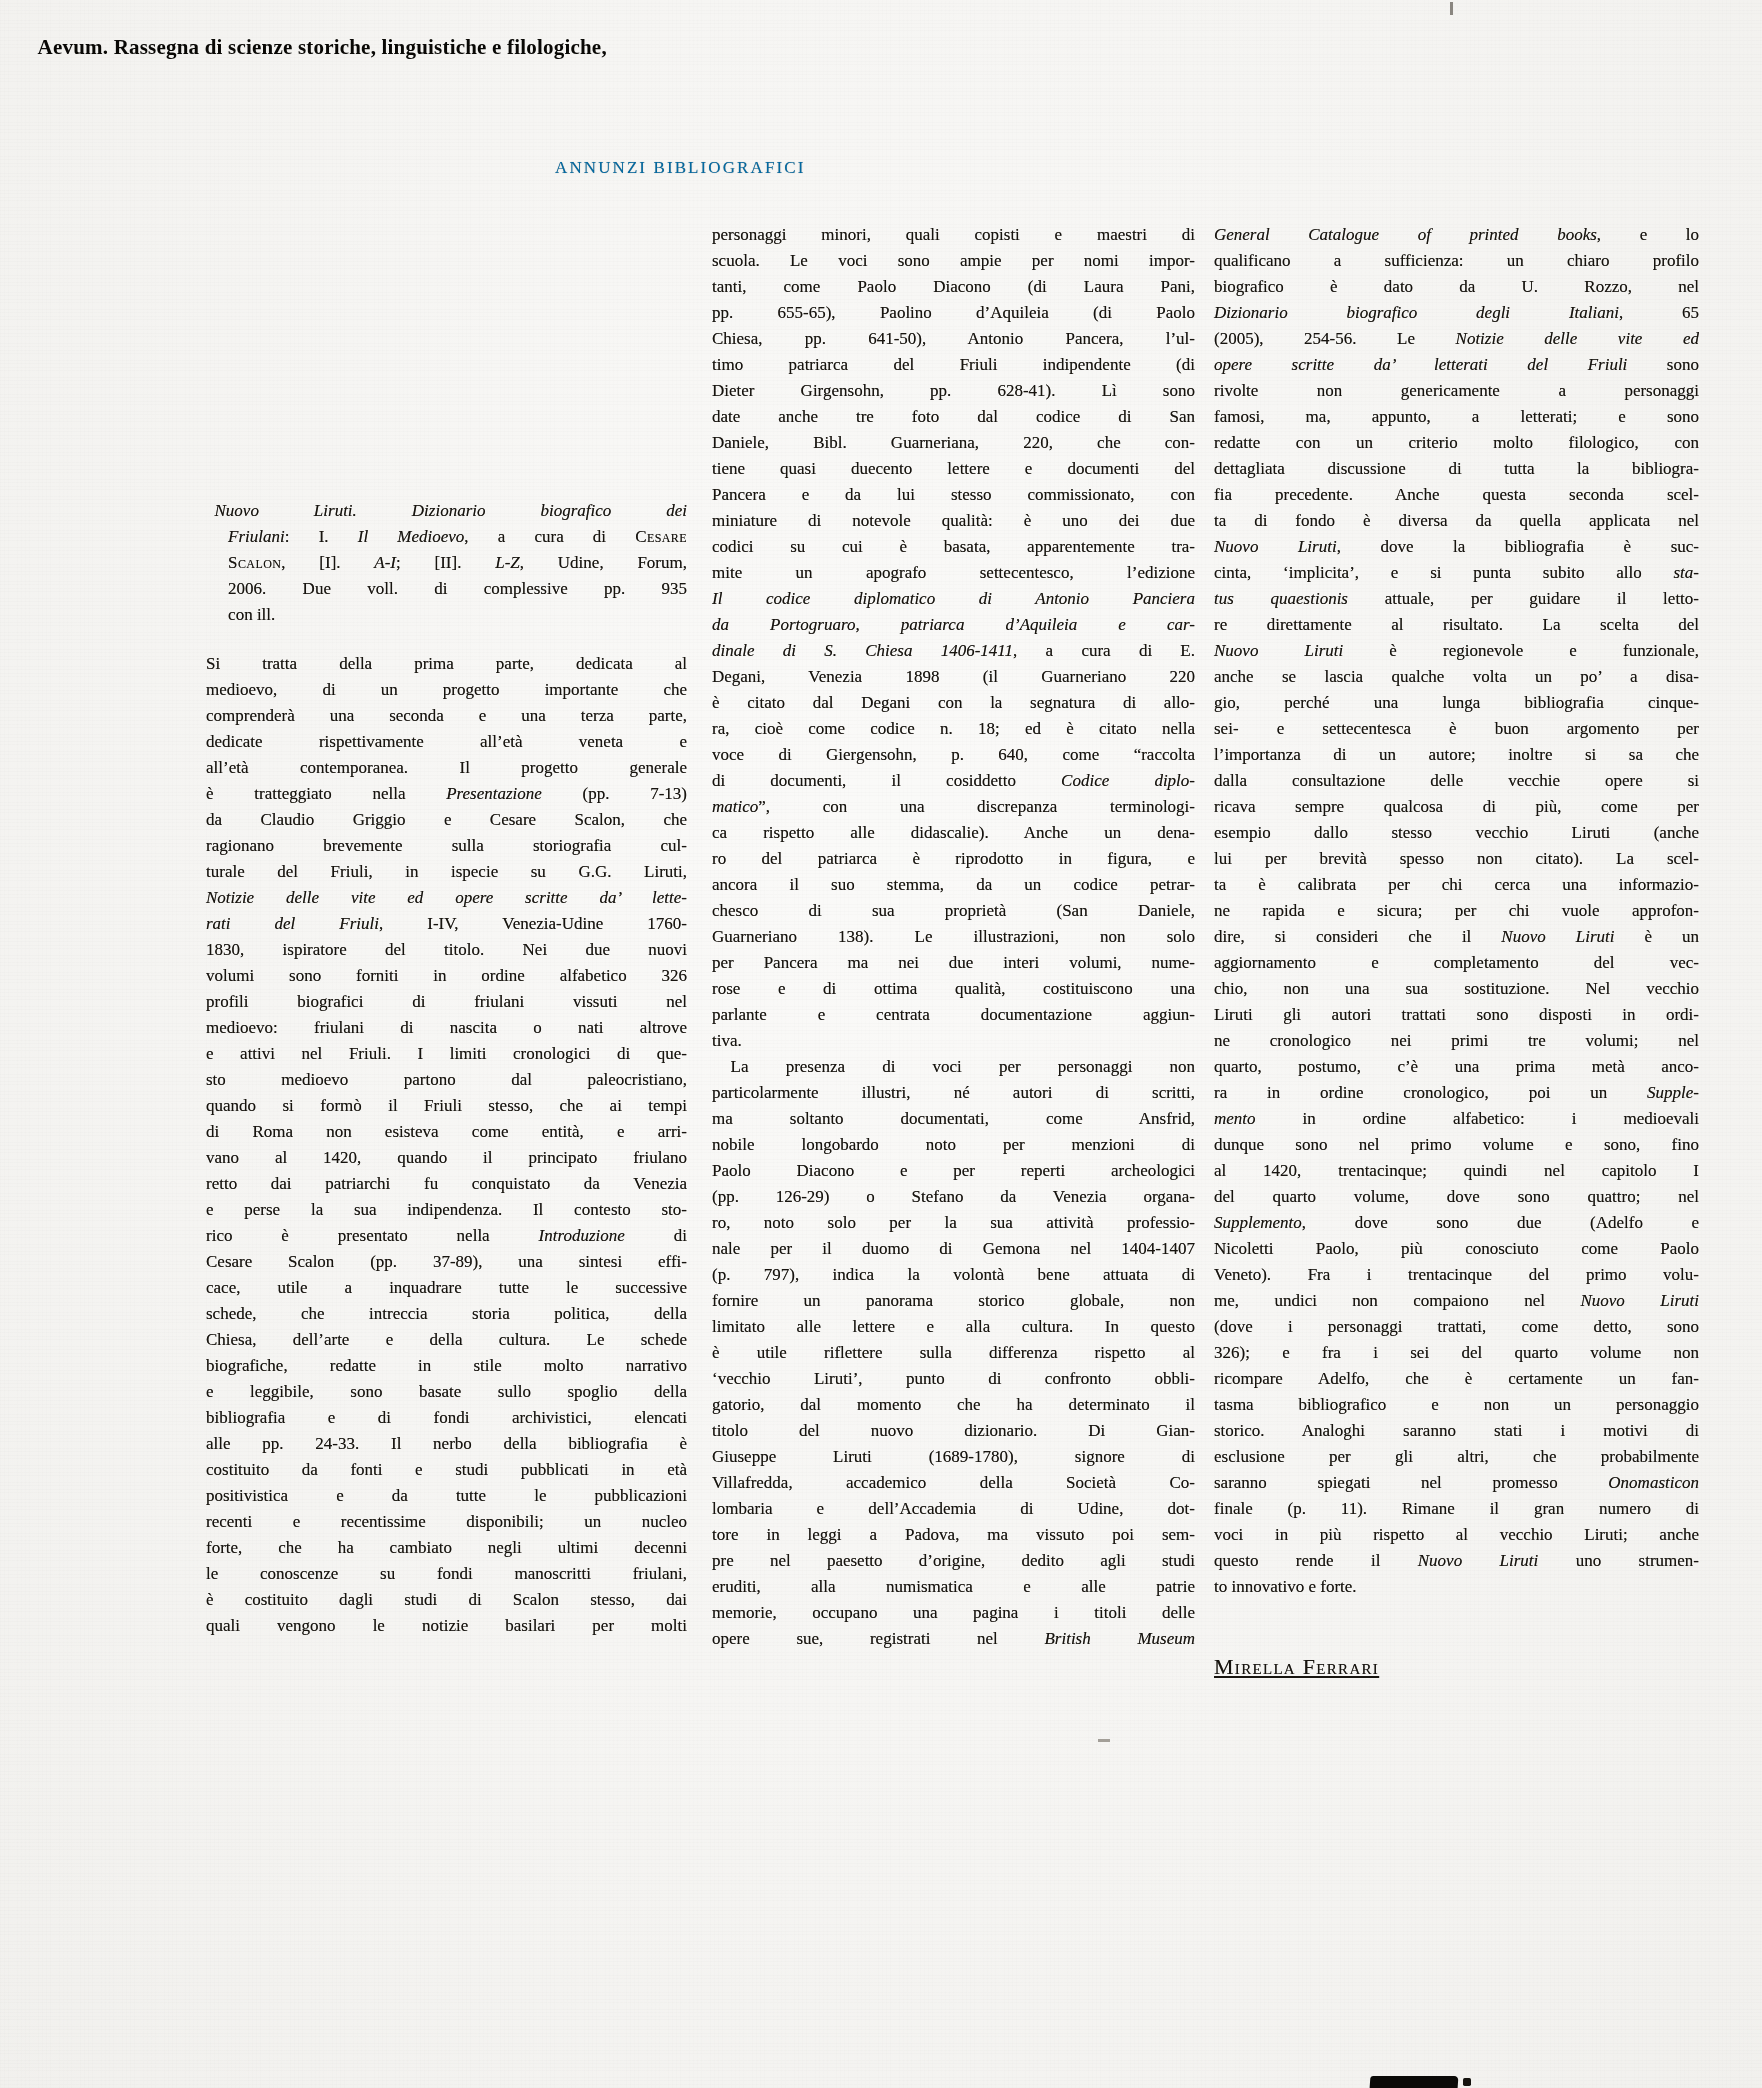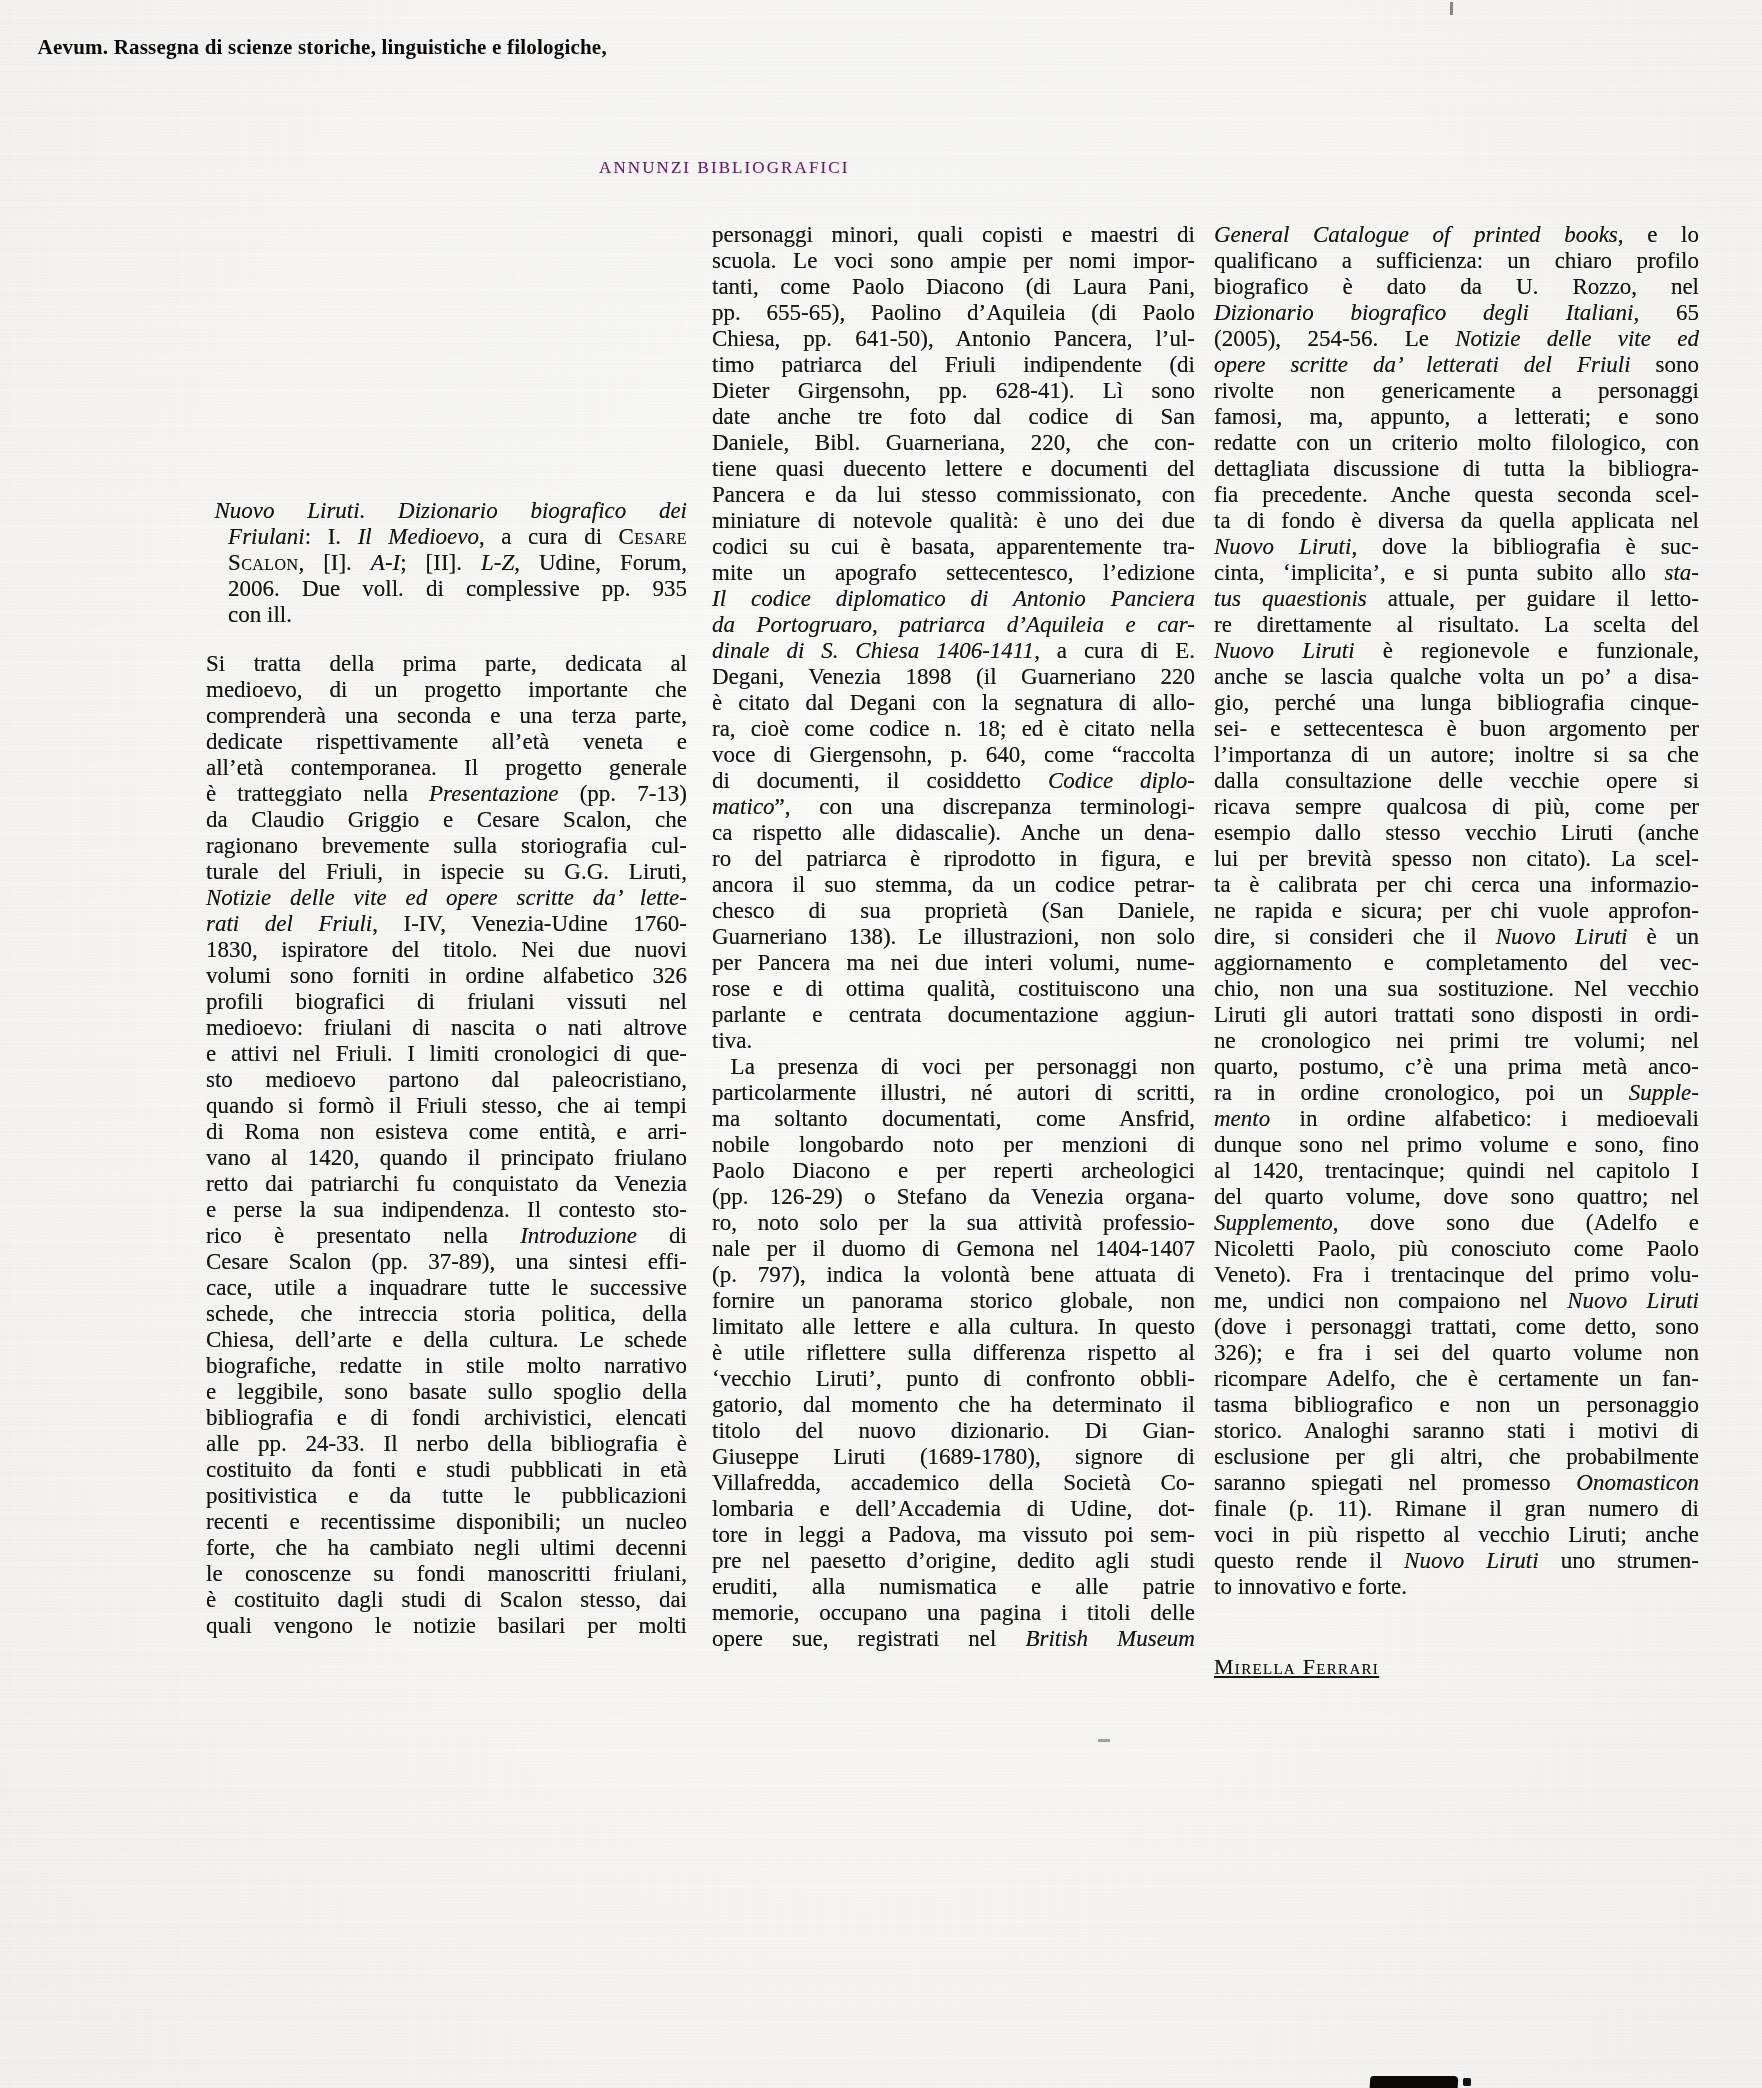--- a/index.html
+++ b/index.html
@@ -19,28 +19,27 @@
       radial-gradient(ellipse at 50% 40%, rgba(255,255,255,0.5), rgba(0,0,0,0.02));
   }
   .journal-header{
     position:absolute;left:11px;top:34px;width:610px;
     font-weight:bold;font-size:21px;line-height:26px;color:#090805;
     letter-spacing:0.2px;
   }
   .journal-header .jh1{text-indent:7.6px;margin-left:19px;}
   .running-head{
     position:absolute;left:555px;top:158px;width:280px;
-    font-size:17px;letter-spacing:2.1px;color:#701a75;
+    font-size:17px;letter-spacing:2.1px;color:#0369a1;
     text-shadow:0 0 0.8px rgba(60,55,50,.45);
     white-space:nowrap;
-    margin-left:44px;
   }
   .col{
     position:absolute;
-    font-size:23px;
+    font-size:17px;
     text-shadow:0 0 0.4px rgba(23,20,15,.55);
   }
   #col1{left:206px;top:498px;width:481px;}
   #col2{left:712px;top:222px;width:483px;}
   #col3{left:1214px;top:222px;width:485px;}
   .line{
     height:26px;line-height:26px;
     text-align:justify;text-align-last:justify;
     white-space:normal;
   }

